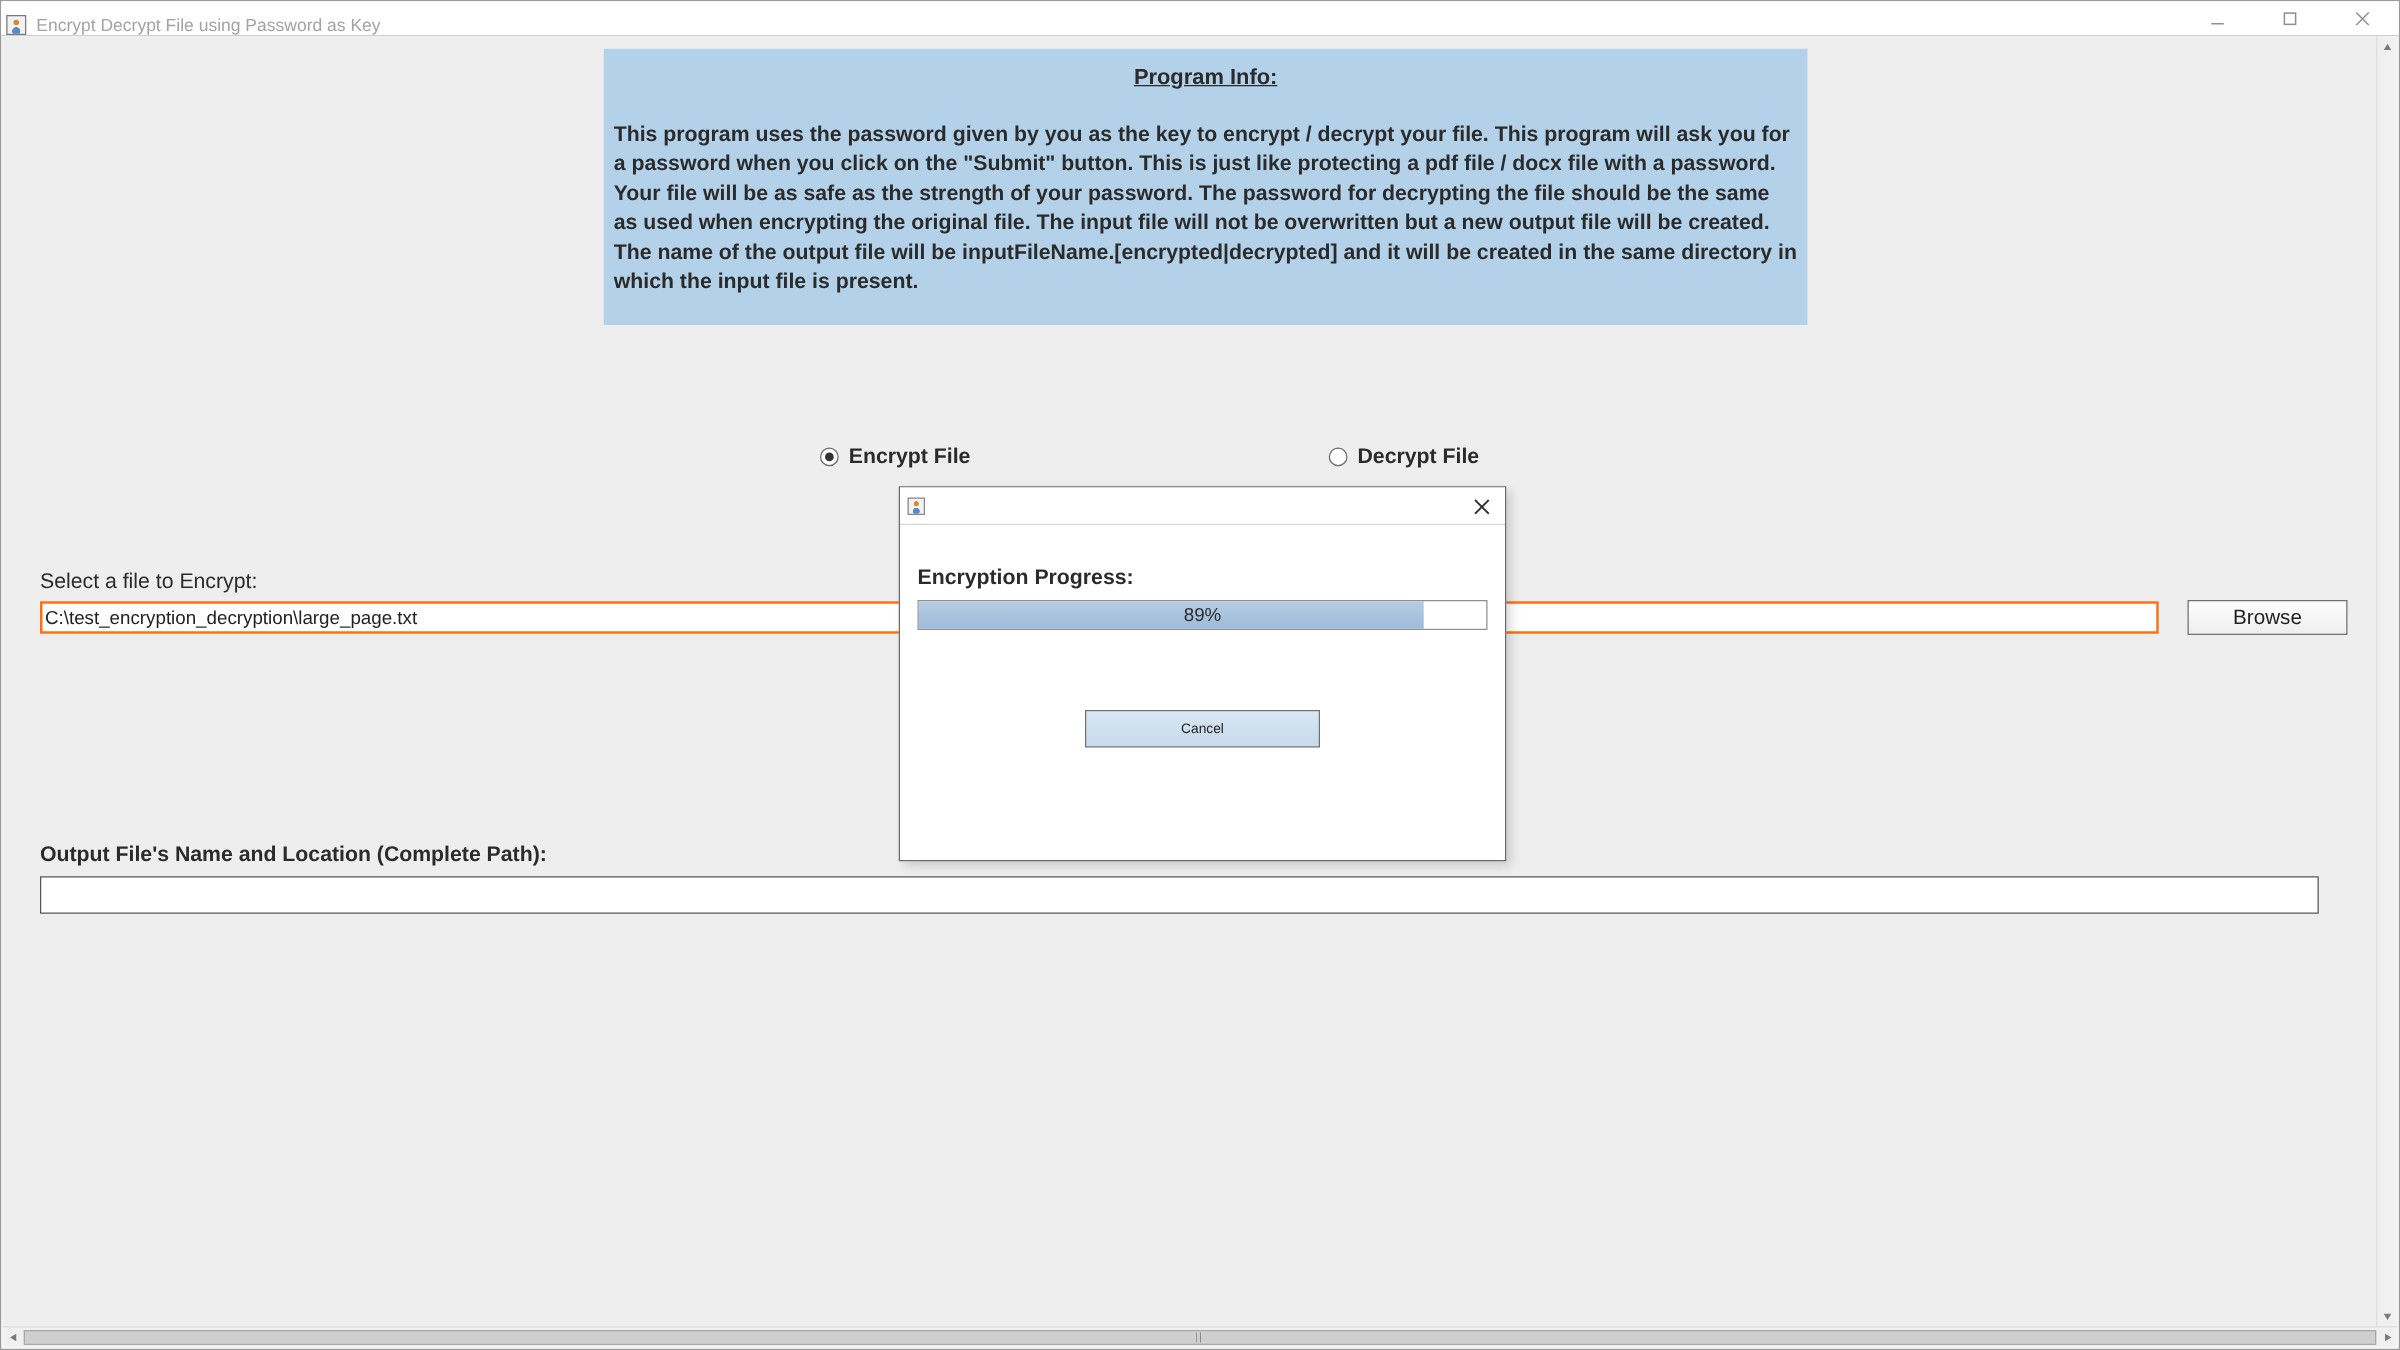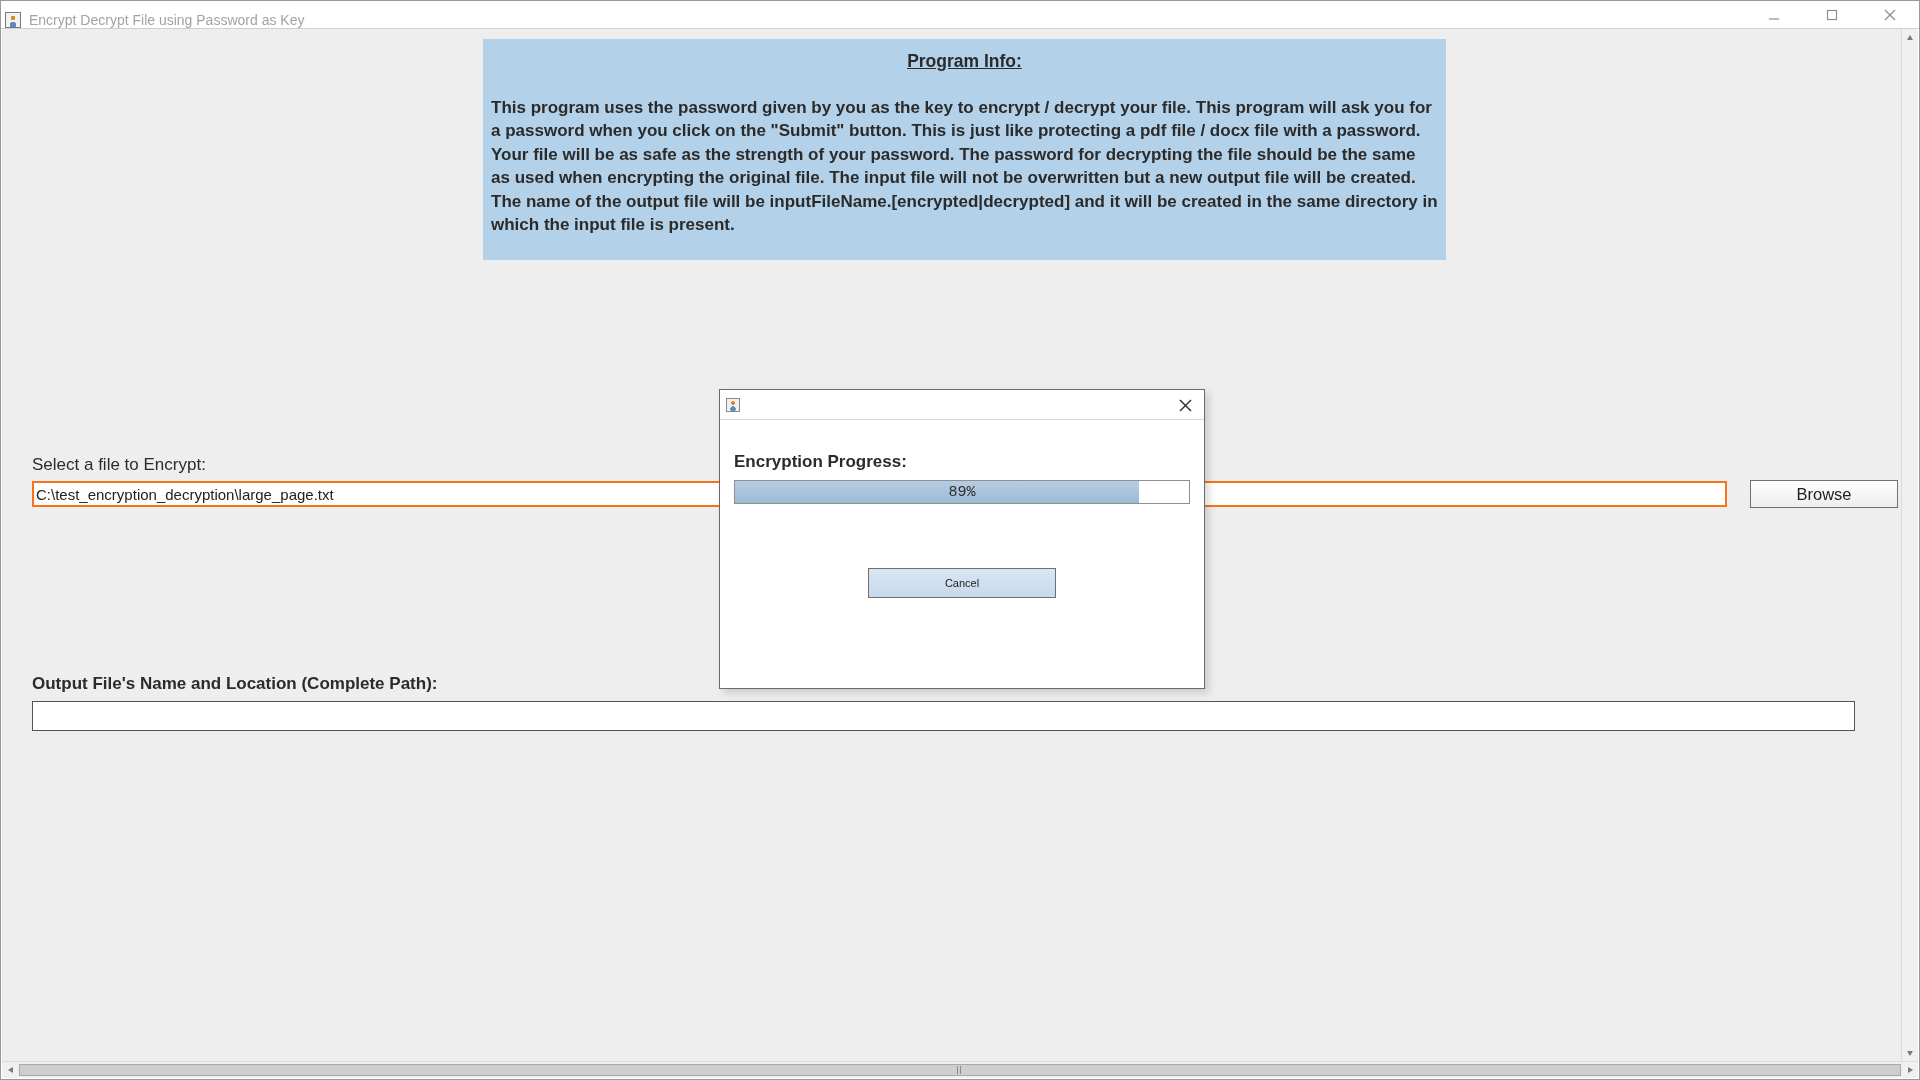--- a/index.html
+++ b/index.html
@@ -98,21 +98,21 @@
   }
 
   
   .label-input { position:absolute; left:30px; top:426px; font-size:17px; font-weight:normal; color:#2b2b2b;}
   .file-input {
     position:absolute; left:30px; top:452px; width:1695px; height:26px;
     border: 2px solid #f97316; background:#fff; display:flex; align-items:center;
     padding: 0 2px; font-size:15px; color:#222;
   }
   .browse-btn {
-    position:absolute; left:1748px; top:451px; width:148px; height:28px;
+    position:absolute; left:1748px; top:451px; width:128px; height:28px;
     border:1px solid #707070; background: linear-gradient(#fefefe,#eeeeee);
     display:flex; align-items:center; justify-content:center; font-size:16.5px; color:#222;
   }
 
   
   .label-output { position:absolute; left:30px; top:645px; font-size:17px; font-weight:bold; color:#2b2b2b;}
   .output-field {
     position:absolute; left:30px; top:672px; width:1823px; height:30px;
     border:1px solid #555; background:#fff;
   }
@@ -142,21 +142,21 @@
   .progress-label{ font-size:17px; font-weight:bold; color:#2b2b2b; margin-top:20px; }
   .progress-bar{
     margin-top:8px; height:24px; border:1px solid #8f8f8f; background:#fff; position:relative;
   }
   .progress-fill{
     position:absolute; left:0; top:0; bottom:0; width:89%;
     background: linear-gradient(#b7cce3,#9dbbd8);
   }
   .progress-text{
     position:absolute; left:0; right:0; top:0; bottom:0; display:flex; align-items:center; justify-content:center;
-    font-size:15px; color:#2d2d2d;font-family:Liberation Mono, monospace;
+    font-size:15px; color:#2d2d2d;
   }
   .cancel-btn{
     position:absolute; left:50%; transform:translateX(-50%); top:136px;
     width:188px; height:30px; border:1px solid #6f6f6f;
     background: linear-gradient(#d9e6f3,#c7d9ec);
     display:flex;align-items:center;justify-content:center; font-size:11px; color:#222;
   }
 </style>
 </head>
 <body>
@@ -186,20 +186,30 @@
     </div>
   </div>
 
   <div class="client">
 
     <div class="info-panel">
       <div class="info-title">Program Info:</div>
       <div class="info-body">This program uses the password given by you as the key to encrypt / decrypt your file. This program will ask you for a password when you click on the "Submit" button. This is just like protecting a pdf file / docx file with a password. Your file will be as safe as the strength of your password. The password for decrypting the file should be the same as used when encrypting the original file. The input file will not be overwritten but a new output file will be created. The name of the output file will be inputFileName.[encrypted|decrypted] and it will be created in the same directory in which the input file is present.</div>
     </div>
 
+    <div class="radio-row">
+      <div class="radio-opt encrypt">
+        <span class="radio-ring checked"></span>
+        <span>Encrypt File</span>
+      </div>
+      <div class="radio-opt decrypt">
+        <span class="radio-ring"></span>
+        <span>Decrypt File</span>
+      </div>
+    </div>
 
     <div class="label-input">Select a file to Encrypt:</div>
     <div class="file-input">
       <span>C:\test_encryption_decryption\large_page.txt</span>
     </div>
     <div class="browse-btn">
       <span>Browse</span>
     </div>
 
     <div class="label-output">Output File's Name and Location (Complete Path):</div>

